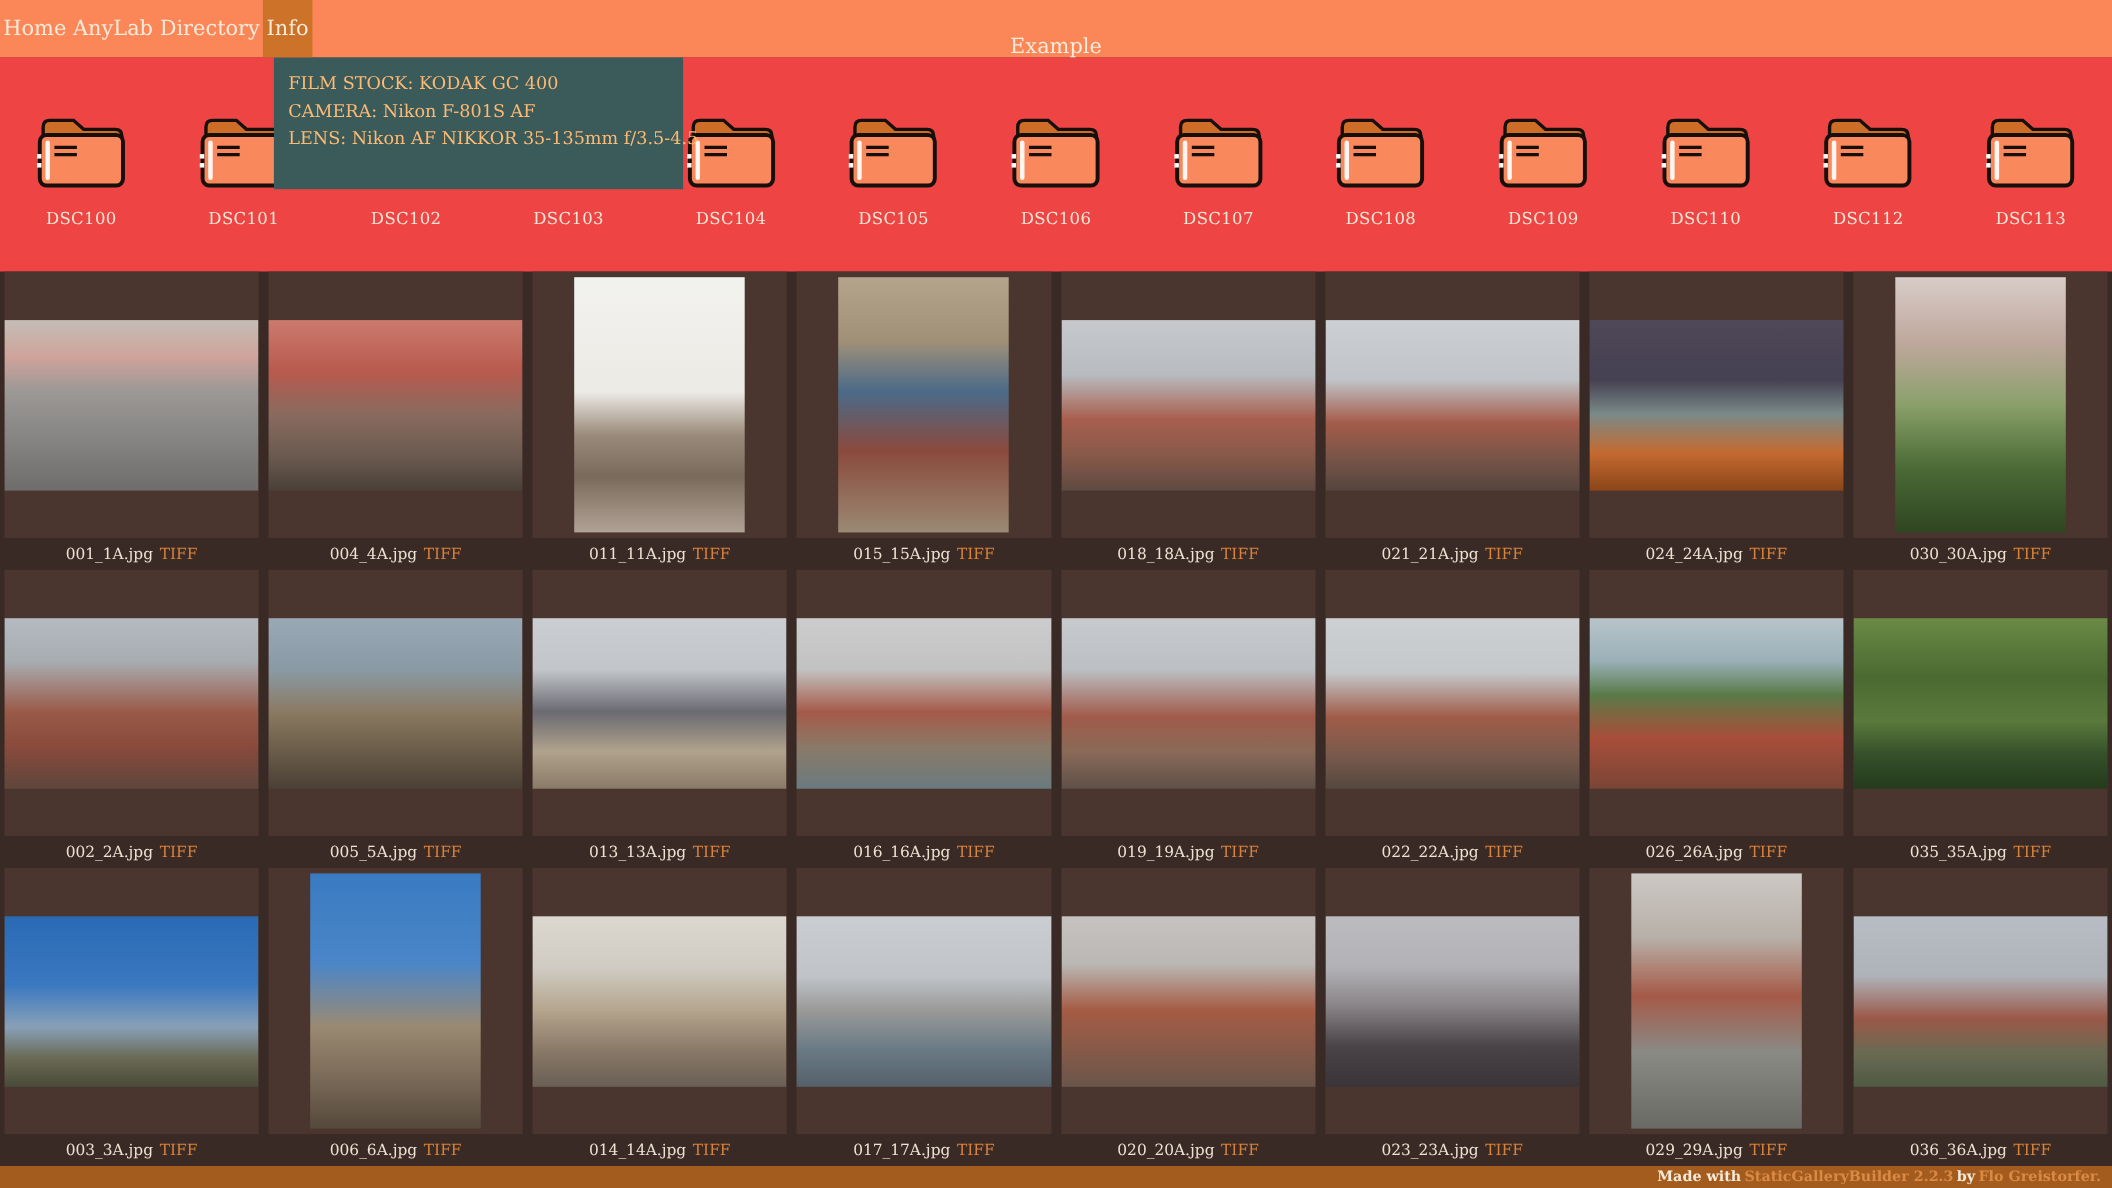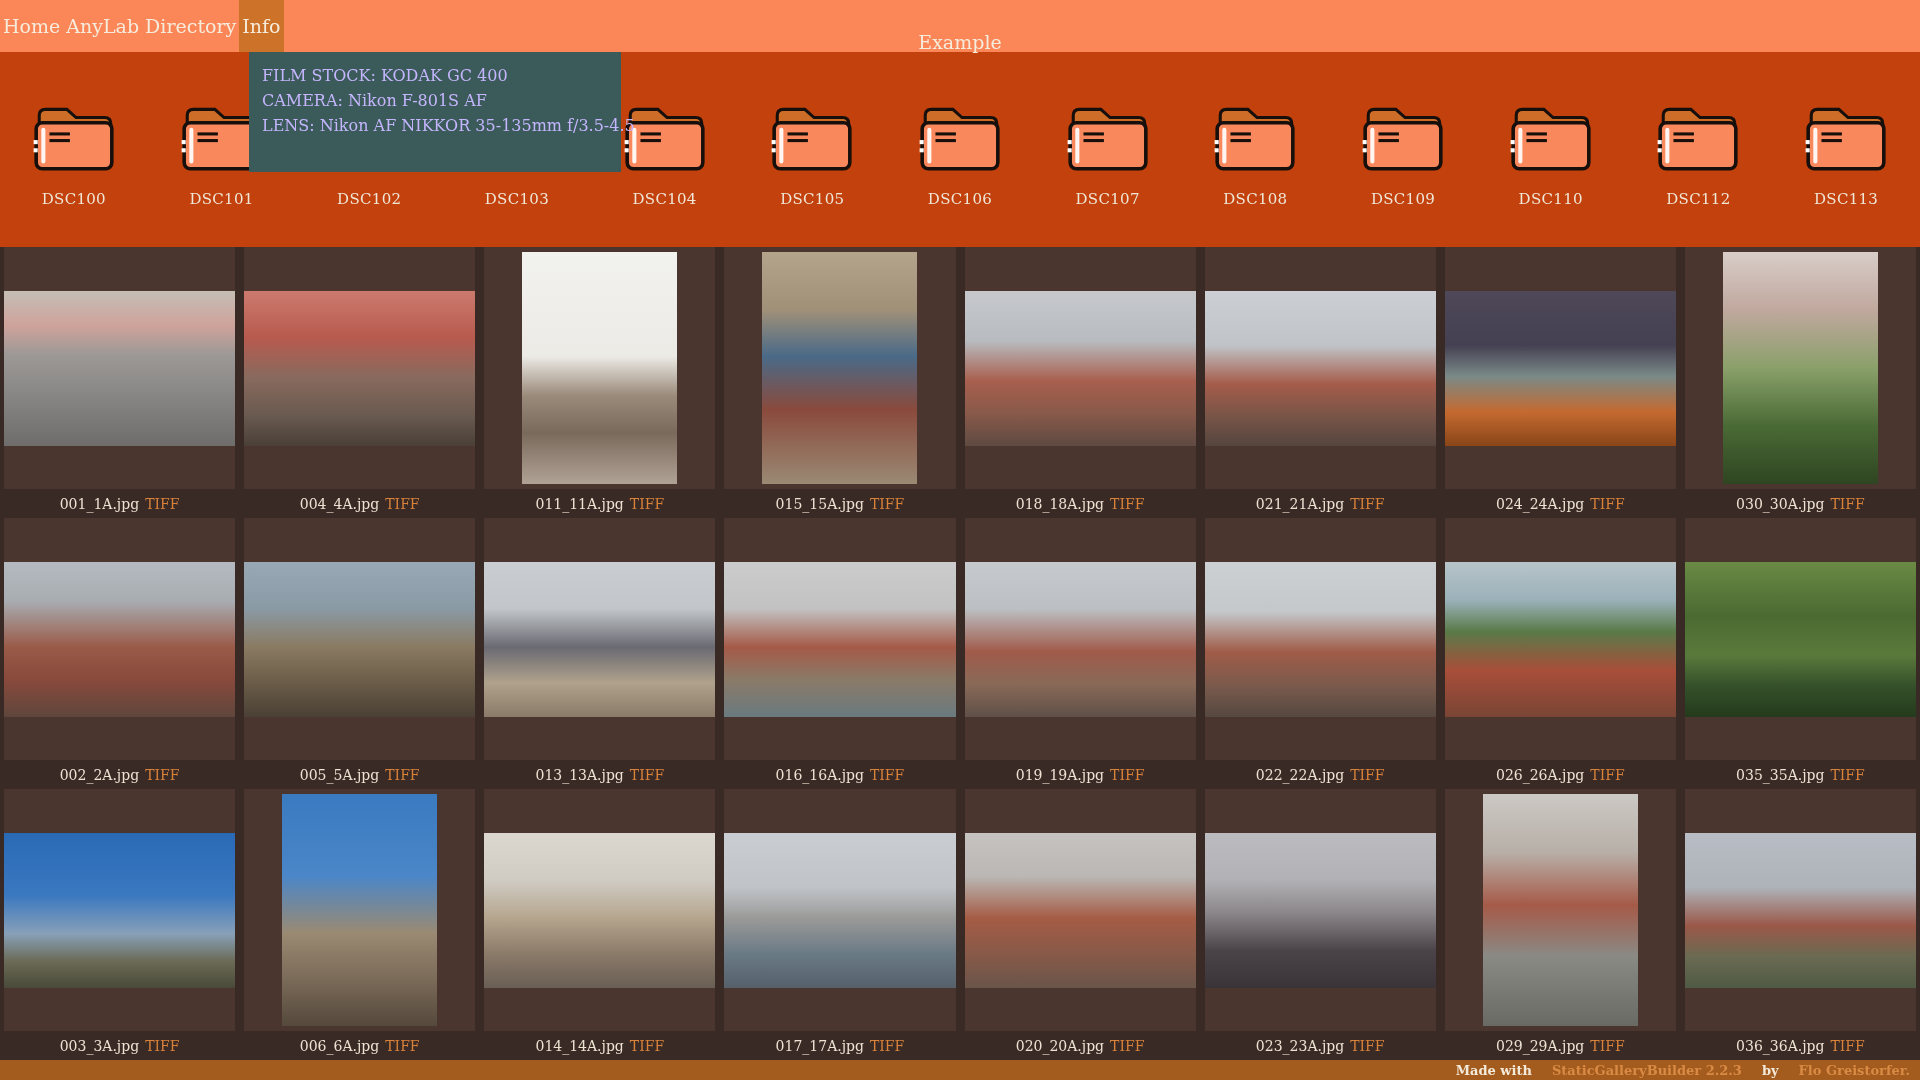--- a/index.html
+++ b/index.html
@@ -22,30 +22,30 @@
   .nav-item.active { background:#cd7329; }
   .nav-title {
     position:absolute; left:50%; top:16px; transform:translateX(-50%);
     height:52px; display:flex; align-items:center;
     color:#f6ecdc; font-size:19px;
   }
 
   
   .info-panel {
     position:absolute; left:249px; top:52px; width:372px; min-height:120px;
-    background:#3b5a5a; color:#c4b5fd; z-index:25;
+    background:#3b5a5a; color:#fdba74; z-index:25;
     padding:11px 14px 10px 13px; font-size:16px; line-height:25px;
     white-space:nowrap;
   }
 
   
   .folder-row {
     height:195px; padding-top:49px;
     display:flex; justify-content:space-around; align-items:flex-start;
-    background:#c2410c;
+    background:#ef4444;
   }
   .folder {
     display:flex; flex-direction:column; align-items:center; cursor:pointer;
     width:120px;
   }
   .folder svg { display:block; }
   .folder-label {
     margin-top:17px; color:#f0e7d7; font-size:15px; letter-spacing:.3px;
   }
 
@@ -67,21 +67,21 @@
     height:29px; display:flex; align-items:center; justify-content:center;
     gap:6px; font-size:14px; background:transparent;
   }
   .fname { color:#ece3d3; cursor:pointer; }
   .fmt   { color:#d9823a; cursor:pointer; }
 
   
   .footer {
     position:absolute; left:0; bottom:0; width:100%; height:20px;
     background:#a45c1e; display:flex; align-items:center; justify-content:flex-end;
-    padding-right:10px; font-size:13px; font-weight:bold; color:#f3ead9; gap:20px;
+    padding-right:10px; font-size:13px; font-weight:bold; color:#f3ead9; gap:3px;
   }
   .footer a { color:#d98b45; text-decoration:none; cursor:pointer; }
 </style>
 </head>
 <body>
 
 <div class="navbar">
   <div id="nav-items" style="display: flex;">
       <div class="nav-item">Home</div>
       <div class="nav-item">AnyLab Directory</div>

